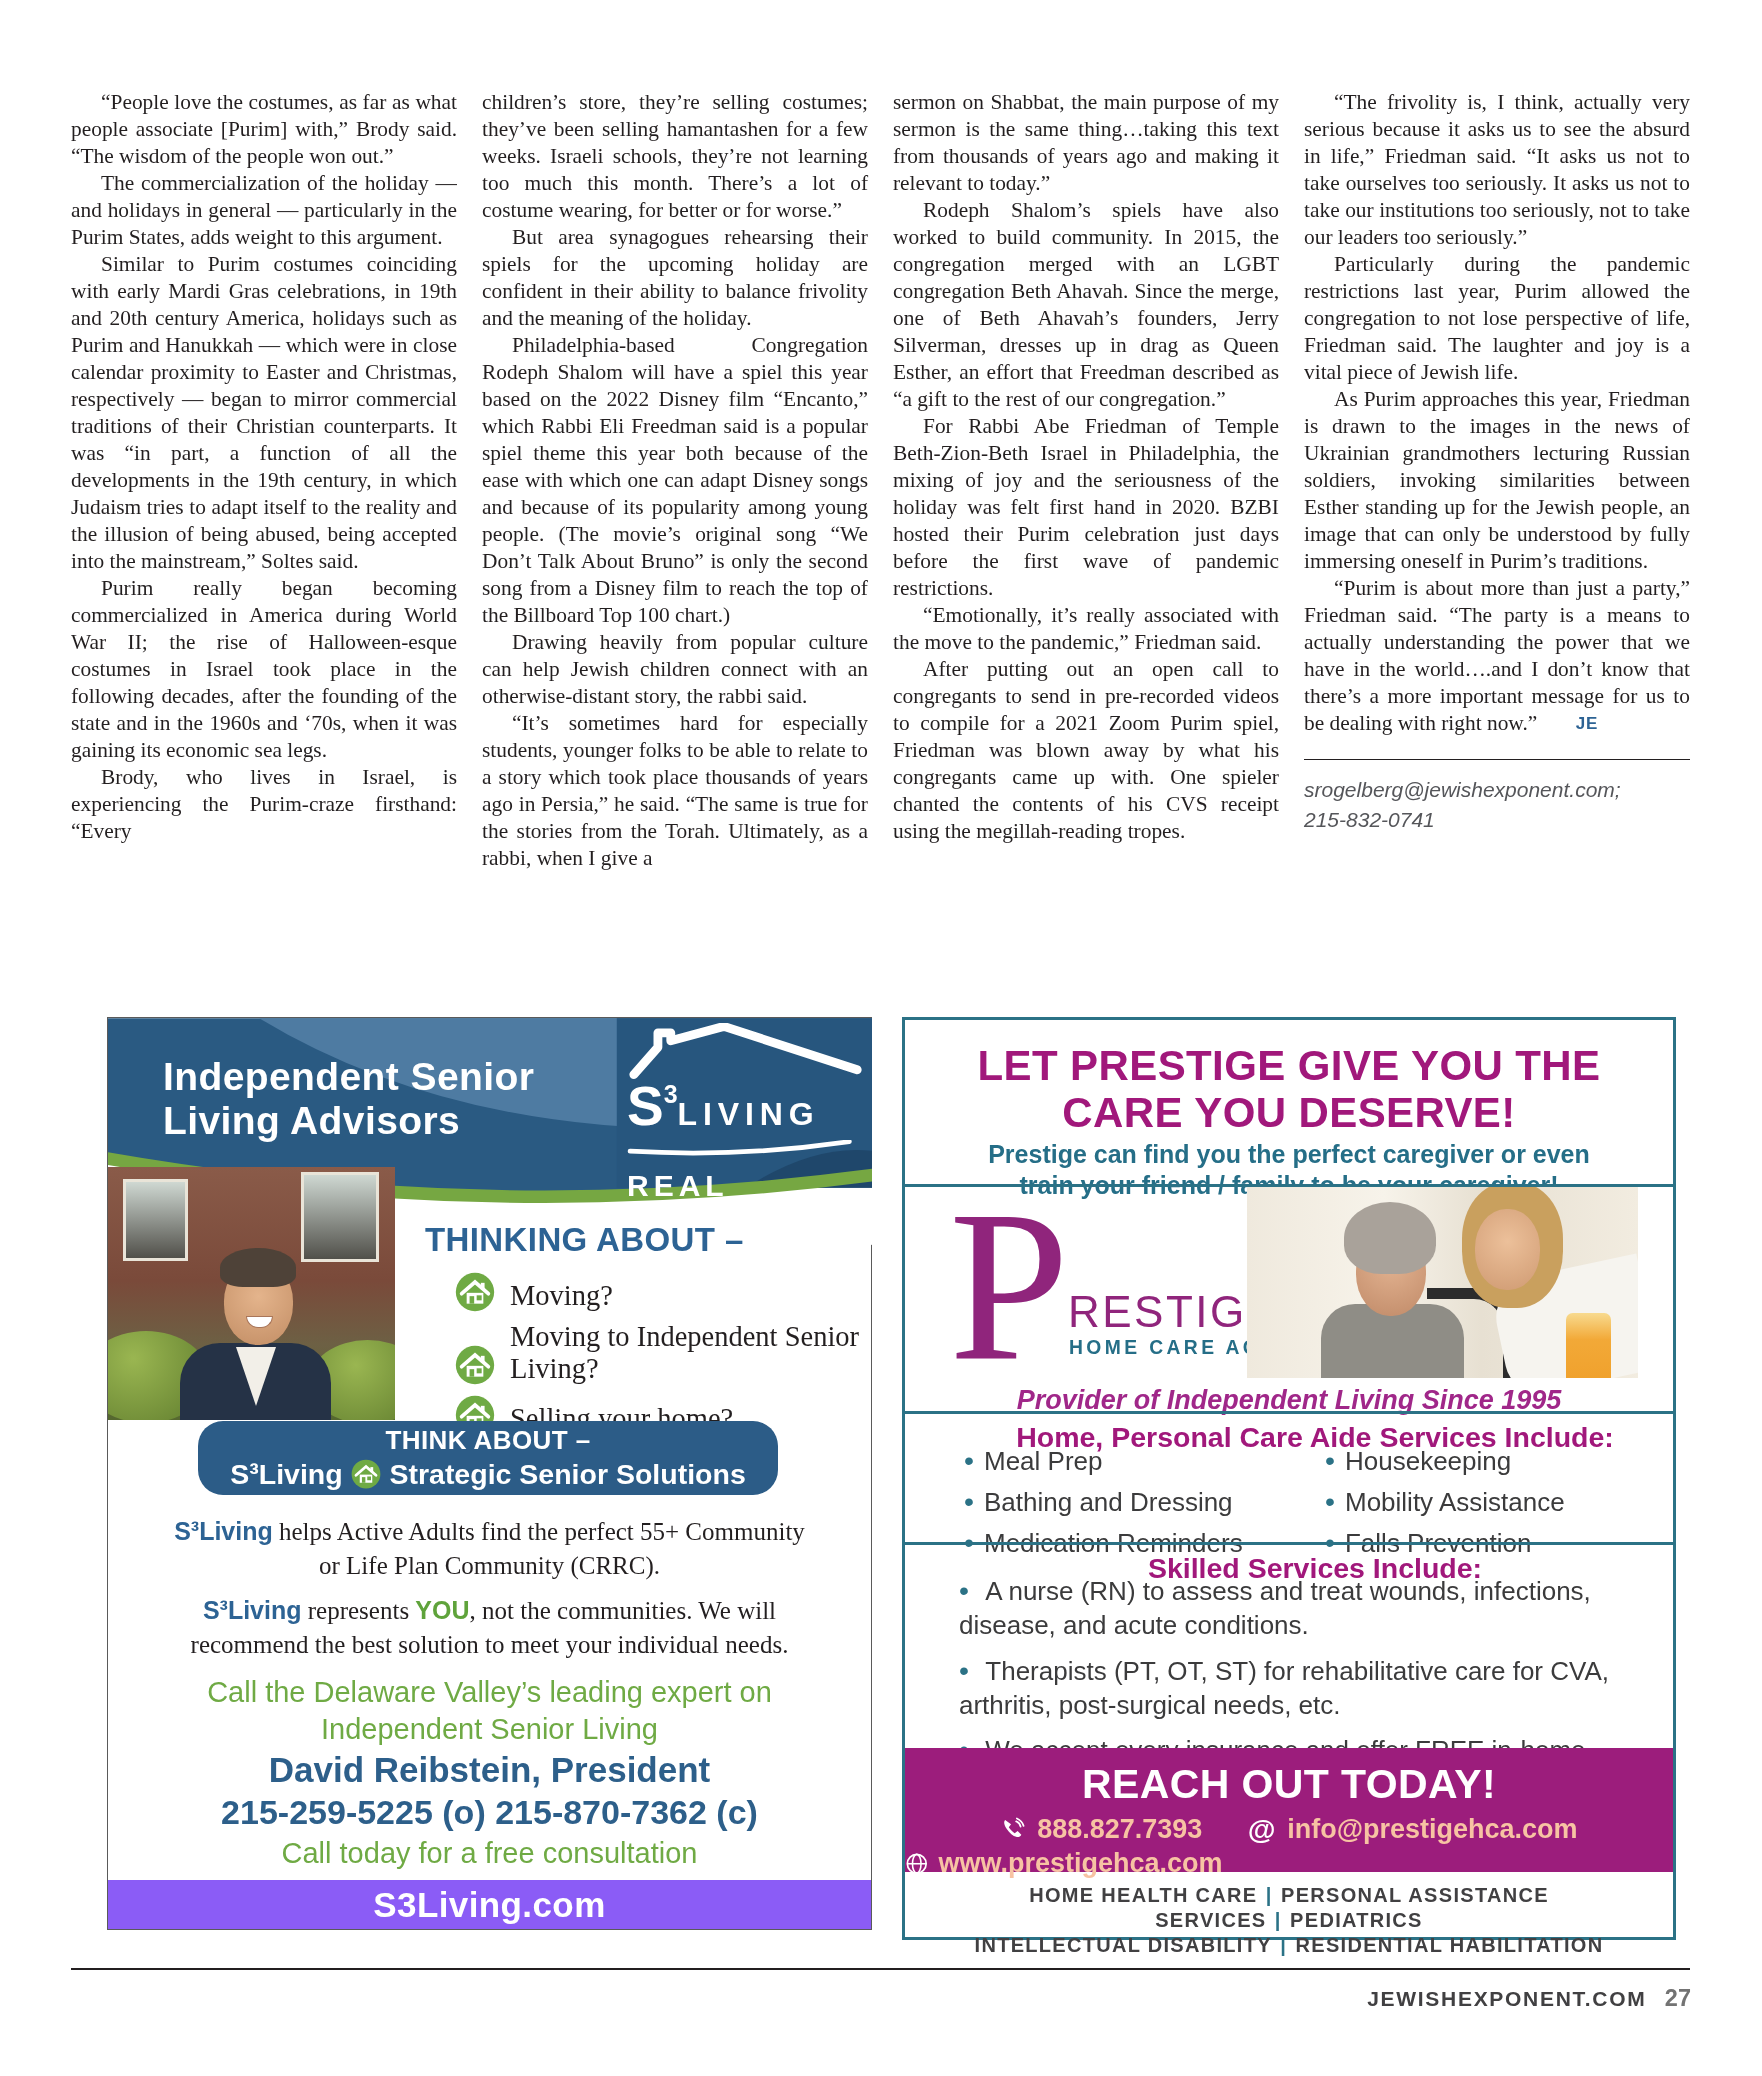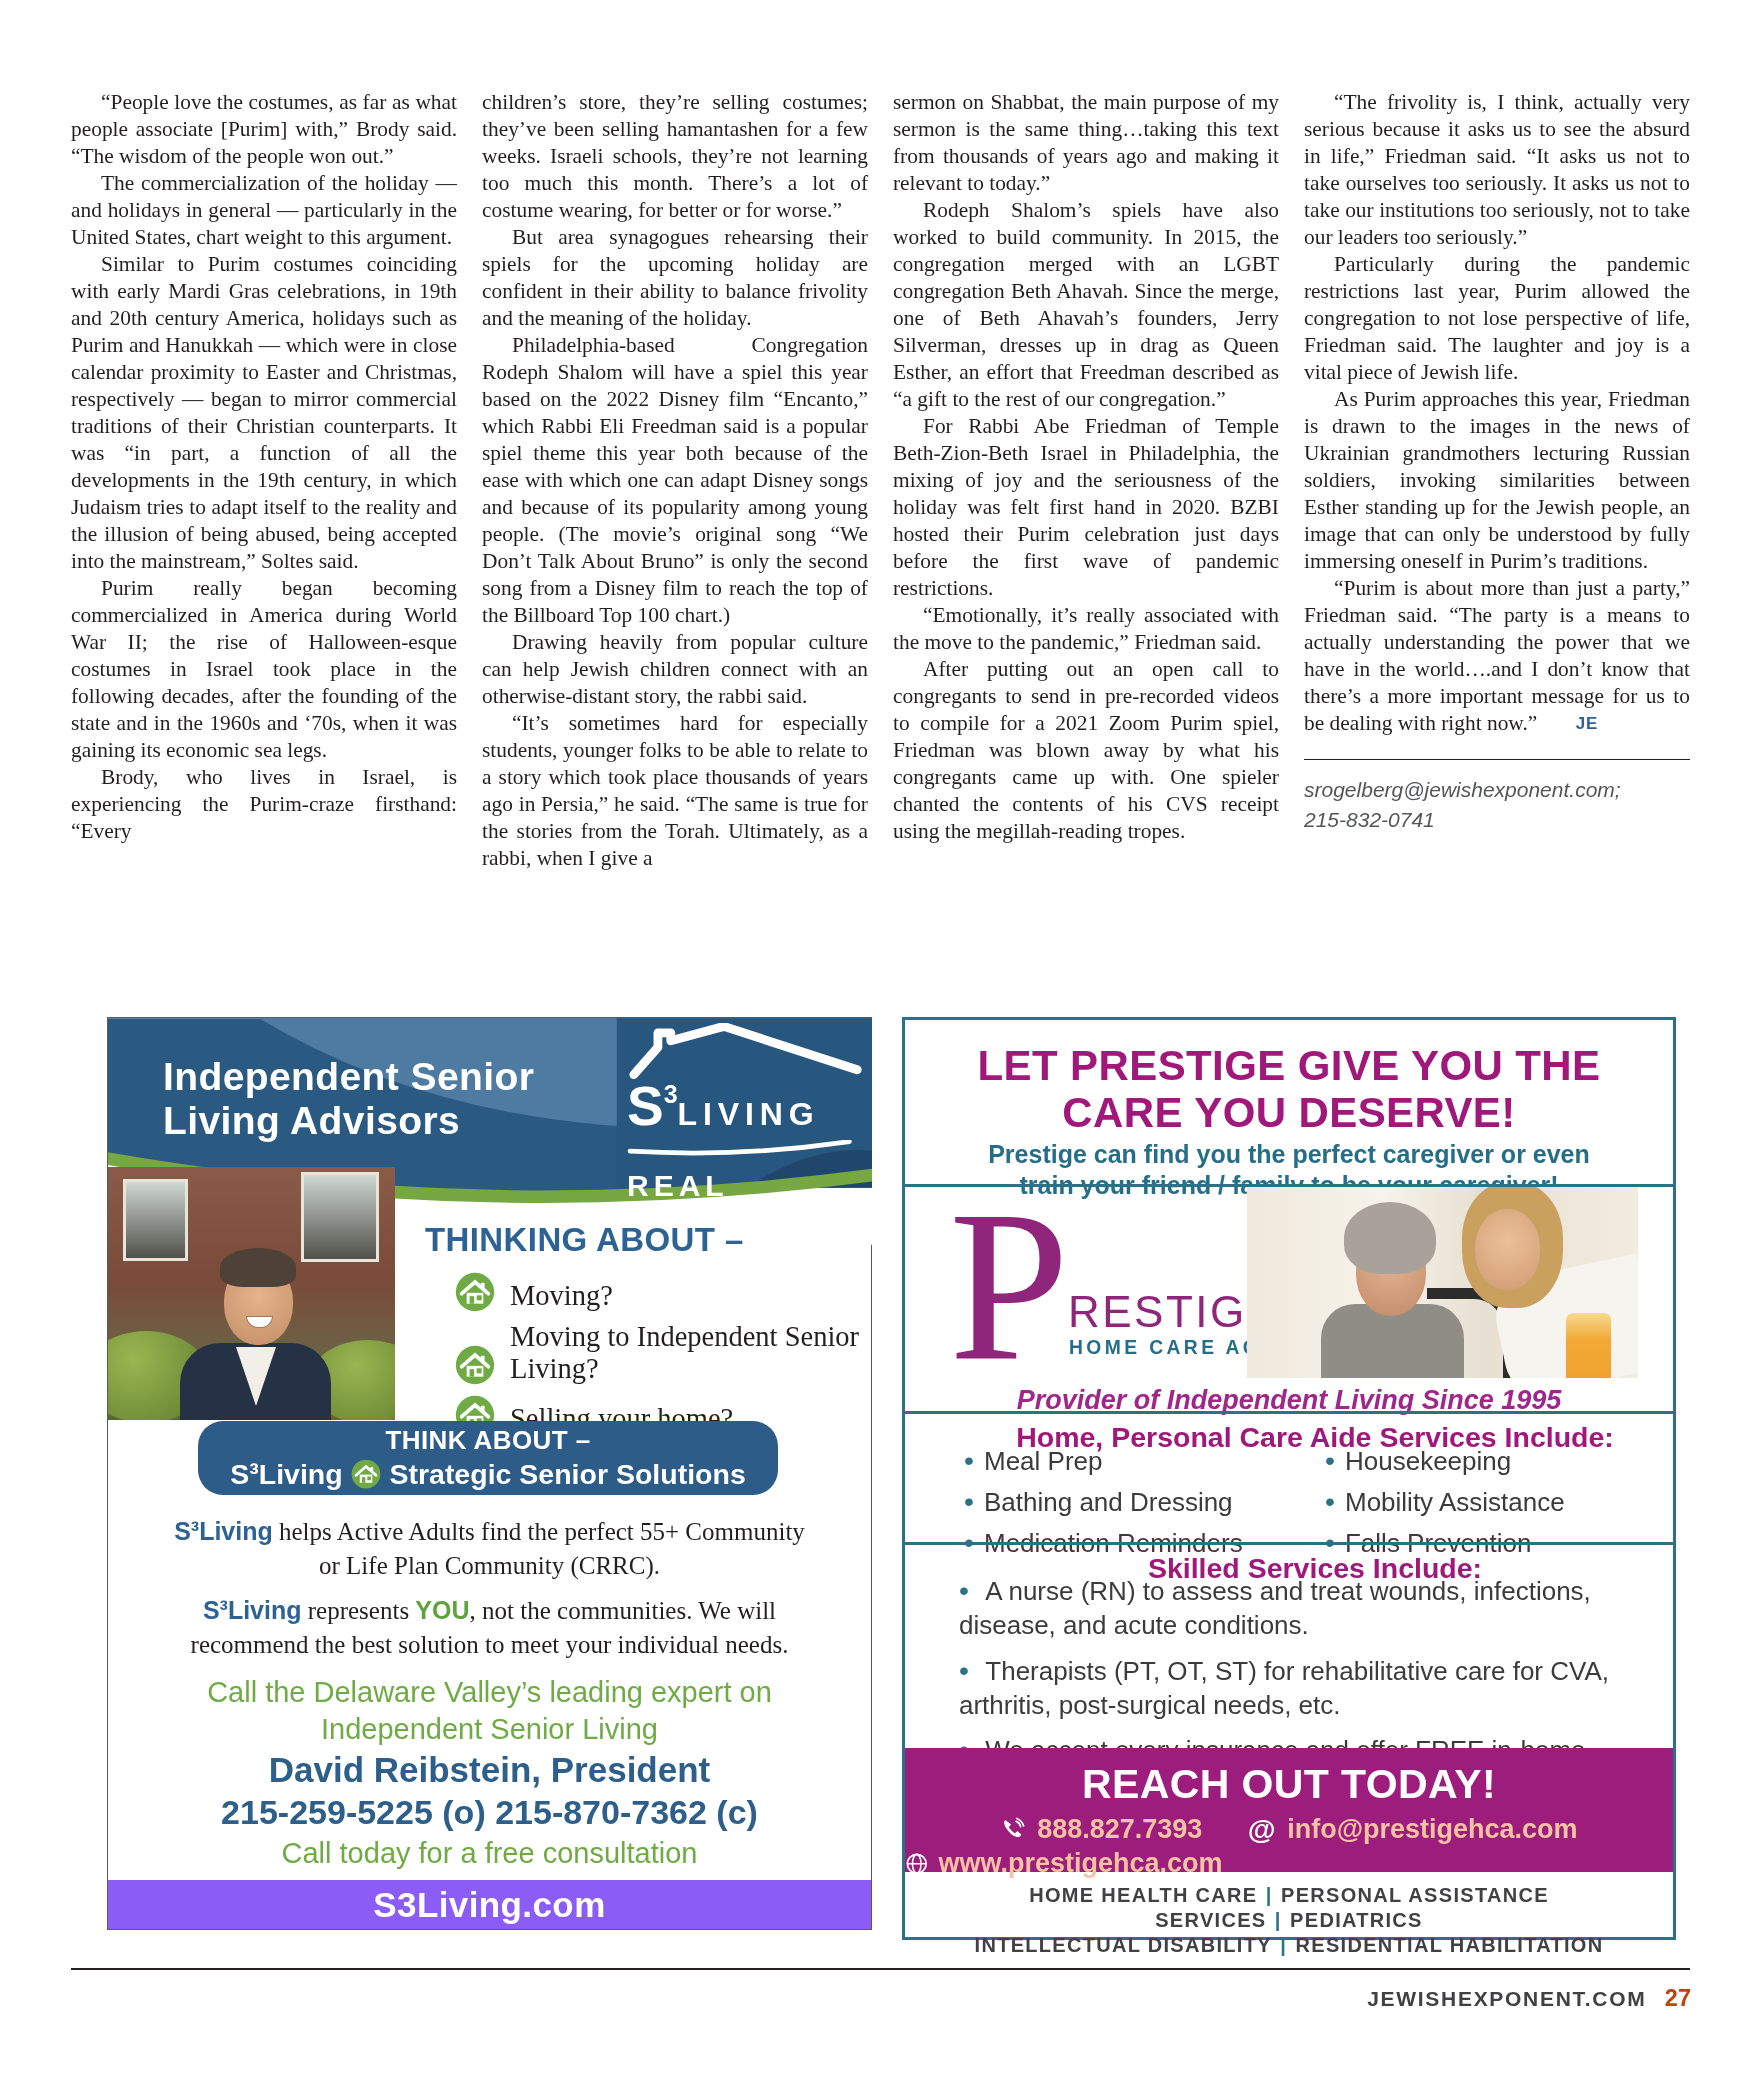--- a/index.html
+++ b/index.html
@@ -123,31 +123,31 @@
           display:flex;justify-content:flex-start;align-items:center;gap:10px;}
   .cicon{display:inline-flex;}
   .pr-services{position:absolute;left:0;top:863px;width:100%;text-align:center;
                font:600 20px/25px "Liberation Sans",sans-serif;color:#414042;letter-spacing:1.3px;}
   .pipe{color:#2b7286;font-weight:700;padding:0 8.4px;}
 
   
   .foot-rule{position:absolute;left:71px;top:1968px;width:1619px;height:1.7px;background:#231f20;}
   .foot{position:absolute;top:1985px;right:71px;display:flex;align-items:baseline;gap:18.5px;}
   .foot-site{font:600 21px "Liberation Sans",sans-serif;letter-spacing:1.7px;color:#414042;}
-  .foot-page{font:800 23.5px "Liberation Sans",sans-serif;color:#c2410c;}
+  .foot-page{font:800 23.5px "Liberation Sans",sans-serif;color:#737373;}
 </style>
 </head>
 <body>
 
 <div id="page">
 
   <div class="article">
     <div class="col">
         <p class="para ind">“People love the costumes, as far as what people associate [Purim] with,” Brody said. “The wisdom of the people won out.”</p>
-        <p class="para ind">The commercialization of the holiday — and holidays in general — particularly in the United States, chart weight to this argument.</p>
+        <p class="para ind">The commercialization of the holiday — and holidays in general — particularly in the Purim States, adds weight to this argument.</p>
         <p class="para ind">Similar to Purim costumes coinciding with early Mardi Gras celebrations, in 19th and 20th century America, holidays such as Purim and Hanukkah — which were in close calendar proximity to Easter and Christmas, respectively — began to mirror commercial traditions of their Christian counterparts. It was “in part, a function of all the developments in the 19th century, in which Judaism tries to adapt itself to the reality and the illusion of being abused, being accepted into the mainstream,” Soltes said.</p>
         <p class="para ind">Purim really began becoming commercialized in America during World War II; the rise of Halloween-esque costumes in Israel took place in the following decades, after the founding of the state and in the 1960s and ‘70s, when it was gaining its economic sea legs.</p>
         <p class="para ind">Brody, who lives in Israel, is experiencing the Purim-craze firsthand: “Every</p>
       </div>
     <div class="col">
         <p class="para">children’s store, they’re selling costumes; they’ve been selling hamantashen for a few weeks. Israeli schools, they’re not learning too much this month. There’s a lot of costume wearing, for better or for worse.”</p>
         <p class="para ind">But area synagogues rehearsing their spiels for the upcoming holiday are confident in their ability to balance frivolity and the meaning of the holiday.</p>
         <p class="para ind">Philadelphia-based Congregation Rodeph Shalom will have a spiel this year based on the 2022 Disney film “Encanto,” which Rabbi Eli Freedman said is a popular spiel theme this year both because of the ease with which one can adapt Disney songs and because of its popularity among young people. (The movie’s original song “We Don’t Talk About Bruno” is only the second song from a Disney film to reach the top of the Billboard Top 100 chart.)</p>
         <p class="para ind">Drawing heavily from popular culture can help Jewish children connect with an otherwise-distant story, the rabbi said.</p>
         <p class="para ind">“It’s sometimes hard for especially students, younger folks to be able to relate to a story which took place thousands of years ago in Persia,” he said. “The same is true for the stories from the Torah. Ultimately, as a rabbi, when I give a</p>

